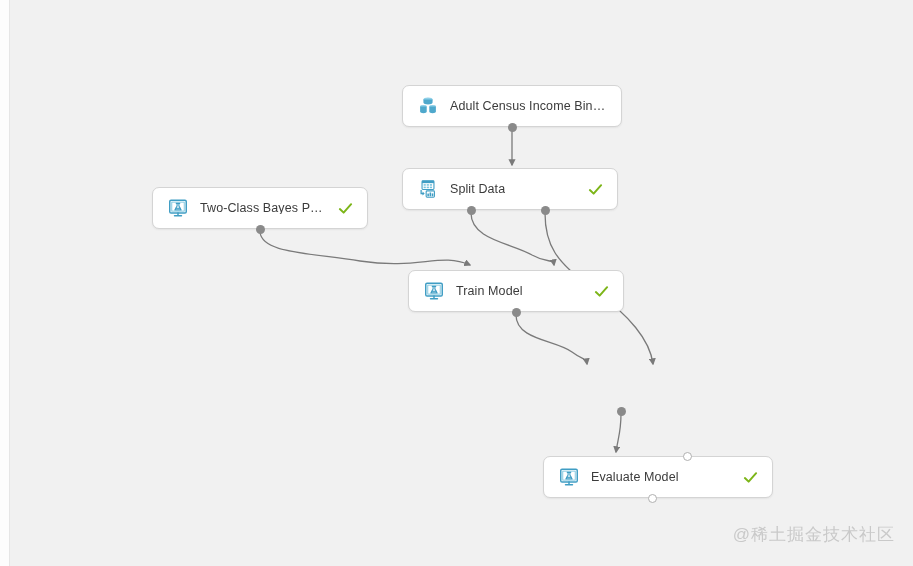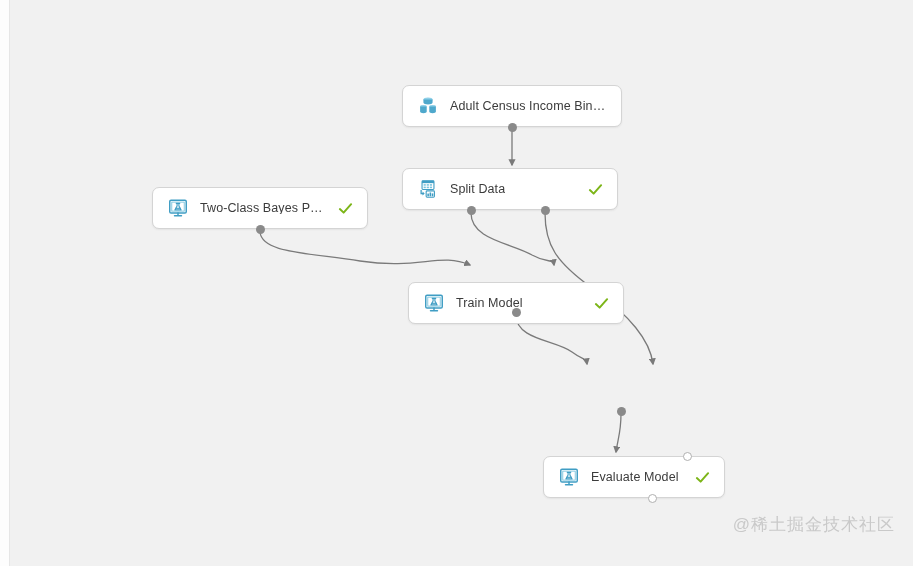--- a/index.html
+++ b/index.html
@@ -93,21 +93,21 @@
     width: 9px;
     height: 9px;
     background: #ffffff;
     border: 1px solid #b0b0b0;
     margin-left: -4.5px;
     margin-top: -4.5px;
   }
   #watermark {
     position: absolute;
     right: 18px;
-    bottom: 30px;
+    bottom: 20px;
     font-size: 17px;
     color: #c9c9c9;
     letter-spacing: 1px;
     user-select: none;
   }
 </style>
 </head>
 <body>
 
 <div id="canvas">
@@ -187,39 +187,39 @@
       <path d="M12 17.5 v2.2 M8.2 20.4 h7.6" fill="none" stroke="#3f9dc4" stroke-width="1.6" stroke-linecap="round"></path>
     </svg>
     <span class="node-label">Two-Class Bayes Point Mach...</span>
     <span class="spacer-fixed"></span>
     <svg class="node-check" viewBox="0 0 16 16">
       <path d="M2 8.6 L6 12.4 L14 3.4" fill="none" stroke="#7cb518" stroke-width="2.1" stroke-linecap="round" stroke-linejoin="round"></path>
     </svg>
   </div>
   <div class="port port-filled" style="left:260px; top:229px;"></div>
 
-  <div class="node" style="left:408px; top:282px; width:216px; height:42px;">
+  <div class="node" style="left:408px; top:270px; width:216px; height:42px;">
     <svg class="node-icon" viewBox="0 0 24 24">
       <rect x="3" y="3.5" width="18" height="14" rx="1.4" fill="#ffffff" stroke="#3f9dc4" stroke-width="1.6"></rect>
       <rect x="5.2" y="5.6" width="13.6" height="9.8" fill="#ffffff" stroke="#7cc4de" stroke-width="1"></rect>
       <path d="M9.6 6.9 h4.8 M11 6.9 v3 l-2.4 4.2 h6.8 l-2.4 -4.2 v-3" fill="none" stroke="#3f9dc4" stroke-width="1.25" stroke-linejoin="round"></path>
       <path d="M9.3 12.3 h5.4" stroke="#3f9dc4" stroke-width="1.25"></path>
       <path d="M12 17.5 v2.2 M8.2 20.4 h7.6" fill="none" stroke="#3f9dc4" stroke-width="1.6" stroke-linecap="round"></path>
     </svg>
     <span class="node-label">Train Model</span>
     <span class="spacer-grow"></span>
     <svg class="node-check" viewBox="0 0 16 16">
       <path d="M2 8.6 L6 12.4 L14 3.4" fill="none" stroke="#7cb518" stroke-width="2.1" stroke-linecap="round" stroke-linejoin="round"></path>
     </svg>
   </div>
   <div class="port port-filled" style="left:516px; top:312px;"></div>
 
   <div class="port port-filled" style="left:621px; top:411px;"></div>
 
-  <div class="node" style="left:543px; top:456px; width:182px; height:42px;">
+  <div class="node" style="left:543px; top:456px; width:230px; height:42px;">
     <svg class="node-icon" viewBox="0 0 24 24">
       <rect x="3" y="3.5" width="18" height="14" rx="1.4" fill="#ffffff" stroke="#3f9dc4" stroke-width="1.6"></rect>
       <rect x="5.2" y="5.6" width="13.6" height="9.8" fill="#ffffff" stroke="#7cc4de" stroke-width="1"></rect>
       <path d="M9.6 6.9 h4.8 M11 6.9 v3 l-2.4 4.2 h6.8 l-2.4 -4.2 v-3" fill="none" stroke="#3f9dc4" stroke-width="1.25" stroke-linejoin="round"></path>
       <path d="M9.3 12.3 h5.4" stroke="#3f9dc4" stroke-width="1.25"></path>
       <path d="M12 17.5 v2.2 M8.2 20.4 h7.6" fill="none" stroke="#3f9dc4" stroke-width="1.6" stroke-linecap="round"></path>
     </svg>
     <span class="node-label">Evaluate Model</span>
     <span class="spacer-grow"></span>
     <svg class="node-check" viewBox="0 0 16 16">

